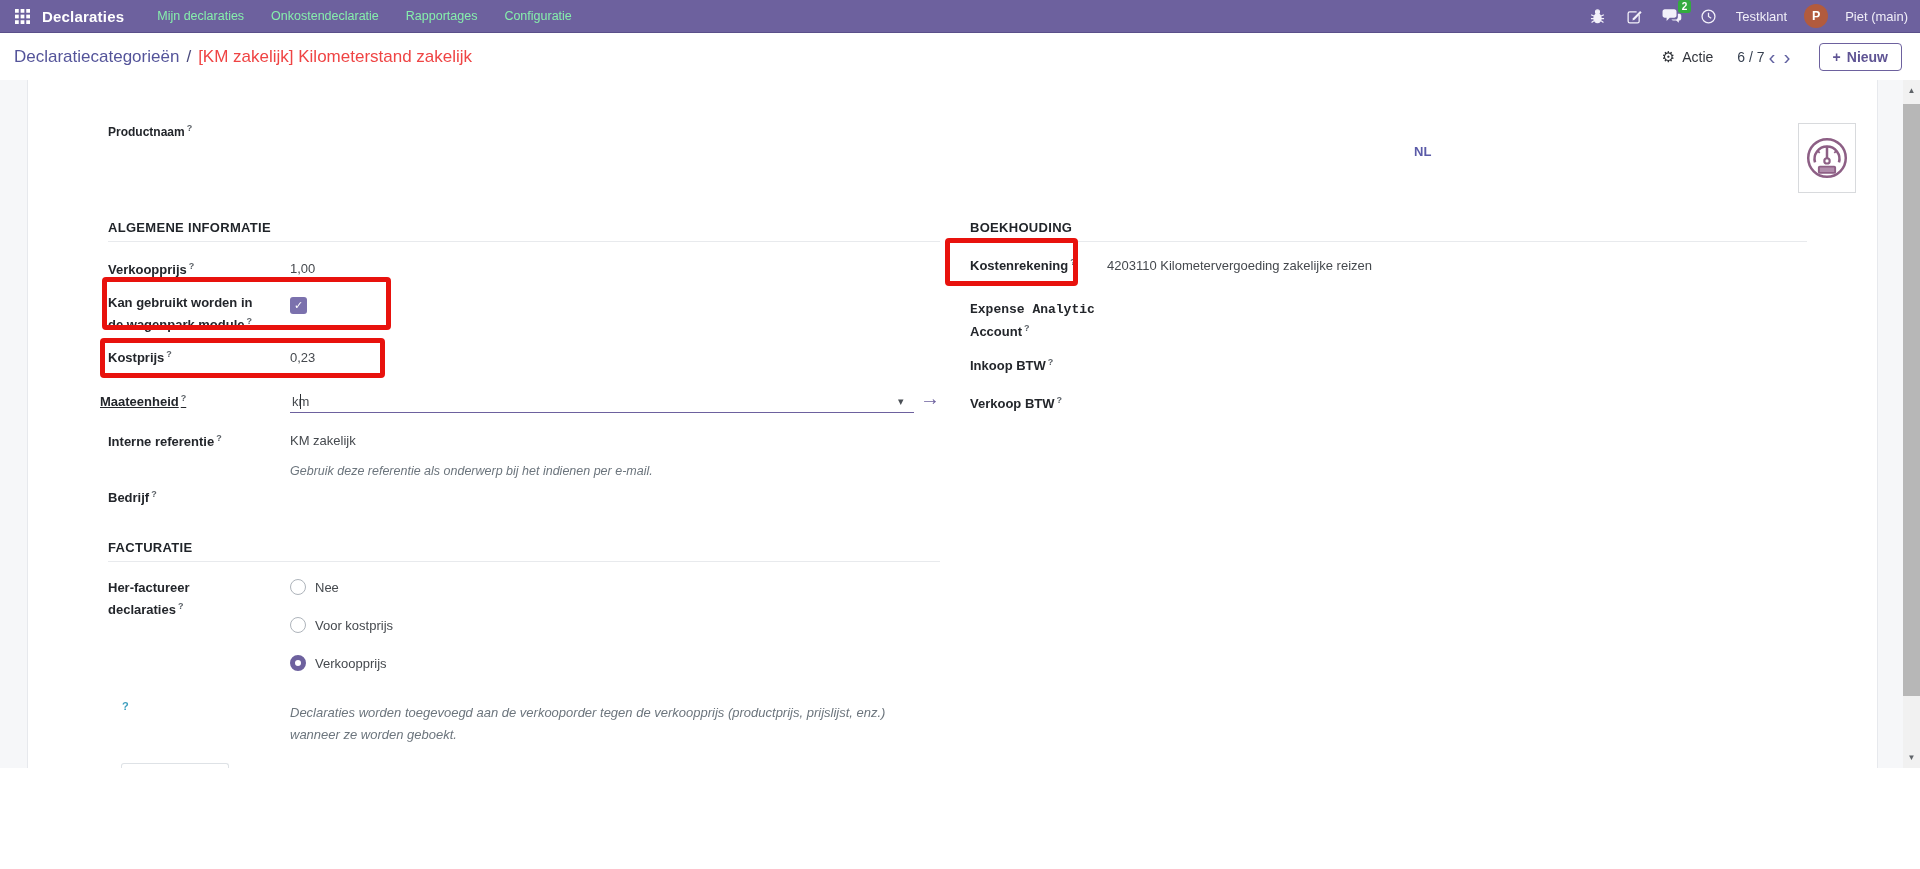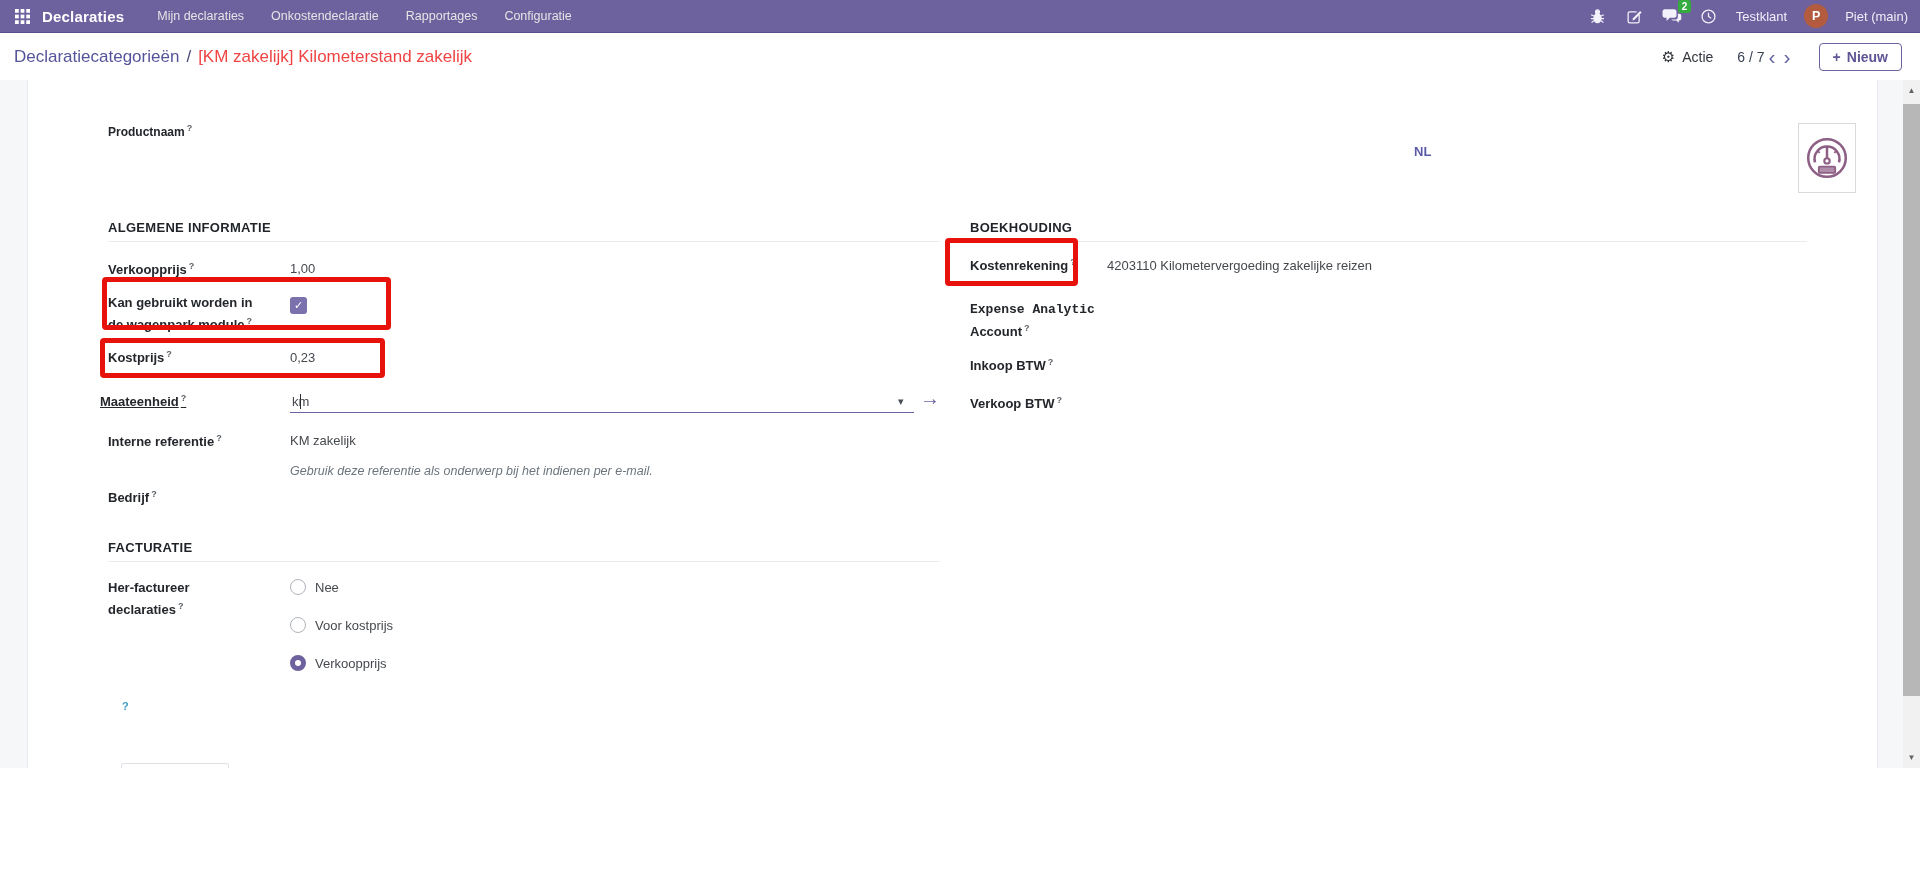--- a/index.html
+++ b/index.html
@@ -7,21 +7,21 @@
   .screen{position:relative;width:1920px;height:768px;overflow:hidden;
     font-family:"Liberation Sans","DejaVu Sans",sans-serif;color:#23262b;background:#fff;}
   .abs{position:absolute;margin-left:40px;}
 
   
   .navbar{position:absolute;top:0;left:0;right:0;height:33px;background:#6d619e;
     border-bottom:1px solid #5a4f8a;display:flex;align-items:center;padding:0 12px;}
   .nav-left{display:flex;align-items:center;gap:23px;}
   .brand-wrap{display:flex;align-items:center;gap:10px;margin-right:8px;}
   .brand{color:#fff;font-size:15px;font-weight:600;letter-spacing:.2px;}
-  .nav-item{color:#e5e5e5;font-size:12.5px;line-height:33px;padding:0 2px;cursor:pointer;}
+  .nav-item{color:#86efac;font-size:12.5px;line-height:33px;padding:0 2px;cursor:pointer;}
   .nav-right{margin-left:auto;display:flex;align-items:center;gap:17px;}
   .nav-ico{position:relative;display:flex;align-items:center;justify-content:center;width:20px;height:20px;cursor:pointer;}
   .badge{position:absolute;top:-6px;right:-9px;background:#33ab3f;color:#fff;font-size:10px;
     font-weight:700;line-height:13px;padding:0 3.5px;border-radius:3px;}
   .nav-user-company{color:#f0eef8;font-size:13px;cursor:pointer;}
   .avatar{width:24px;height:24px;border-radius:50%;background:#b25b3e;color:#fff;font-size:12.5px;
     font-weight:600;display:flex;align-items:center;justify-content:center;cursor:pointer;}
   .nav-user{color:#f0eef8;font-size:13px;cursor:pointer;}
 
   
@@ -257,20 +257,21 @@
     <div class="abs radio-row" style="left:250px;top:537px;">
       <span class="radio"></span>
       <span class="radio-label">Voor kostprijs</span>
     </div>
     <div class="abs radio-row" style="left:250px;top:575px;">
       <span class="radio selected"></span>
       <span class="radio-label">Verkoopprijs</span>
     </div>
 
     <div class="abs q-blue" style="left:82px;top:620px;">?</div>
+    <div class="abs muted-italic" style="left:250px;top:622px;width:612px;font-size:13px;white-space:normal;">Declaraties worden toegevoegd aan de verkooporder tegen de verkoopprijs (productprijs, prijslijst, enz.) wanneer ze worden geboekt.</div>
 
     <div class="abs section-title" style="left:930px;top:140px;">BOEKHOUDING</div>
     <div class="abs hr" style="left:930px;top:161px;width:837px;"></div>
 
     <div class="abs" style="left:930px;top:176px;">
       <span class="lbl">Kostenrekening</span><span class="q">?</span>
     </div>
     <div class="abs val" style="left:1067px;top:178px;">4203110 Kilometervergoeding zakelijke reizen</div>
 
     <div class="abs lbl" style="left:930px;top:222px;font-family:Liberation Mono, monospace;">Expense Analytic</div>

